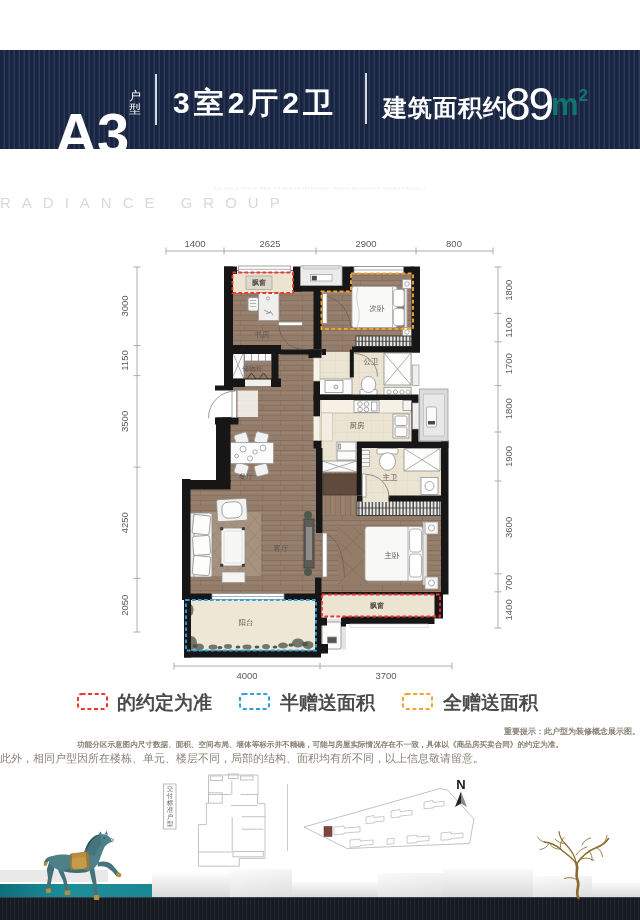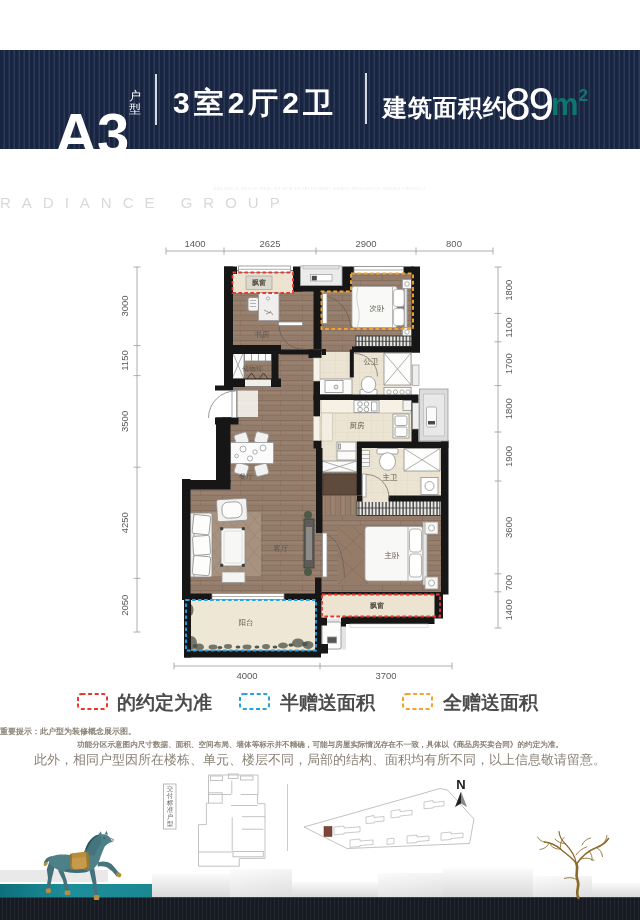--- a/index.html
+++ b/index.html
@@ -746,19 +746,19 @@
     </svg>
 
 <div class="abs" style="left:280px;top:690px;color:#4c4c4c;font-size:19px;font-weight:bold;">半赠送面积</div>
 
 <svg class="abs" style="left:401px;top:692px;" width="34" height="20" viewBox="0 0 34 20">
       <rect x="2" y="2" width="29" height="15" rx="3.5" fill="none" stroke="#f0a32f" stroke-width="2" stroke-dasharray="4 2.6"></rect>
     </svg>
 
 <div class="abs" style="left:443px;top:690px;color:#4c4c4c;font-size:19px;font-weight:bold;">全赠送面积</div>
 
-<div class="abs" style="left:0;top:726px;width:640px;text-align:left;color:#8a8276;font-size:8px;font-weight:bold;">重要提示：此户型为装修概念展示图。</div>
+<div class="abs" style="left:0;top:726px;width:640px;text-align:right;color:#8a8276;font-size:8px;font-weight:bold;">重要提示：此户型为装修概念展示图。</div>
 
 <div class="abs" style="left:0;top:740px;width:640px;text-align:center;color:#8a8276;font-size:7.6px;font-weight:bold;">功能分区示意图内尺寸数据、面积、空间布局、墙体等标示并不精确，可能与房屋实际情况存在不一致，具体以《商品房买卖合同》的约定为准。</div>
 
-<div class="abs" style="left:0;top:751px;width:640px;text-align:center;color:#8a8276;font-size:13px;">此外，相同户型因所在楼栋、单元、楼层不同，局部的结构、面积均有所不同，以上信息敬请留意。</div>
+<div class="abs" style="left:0;top:751px;width:640px;color:#8a8276;font-size:11px;">此外，相同户型因所在楼栋、单元、楼层不同，局部的结构、面积均有所不同，以上信息敬请留意。</div>
 
 </div>
 
 </body></html>

